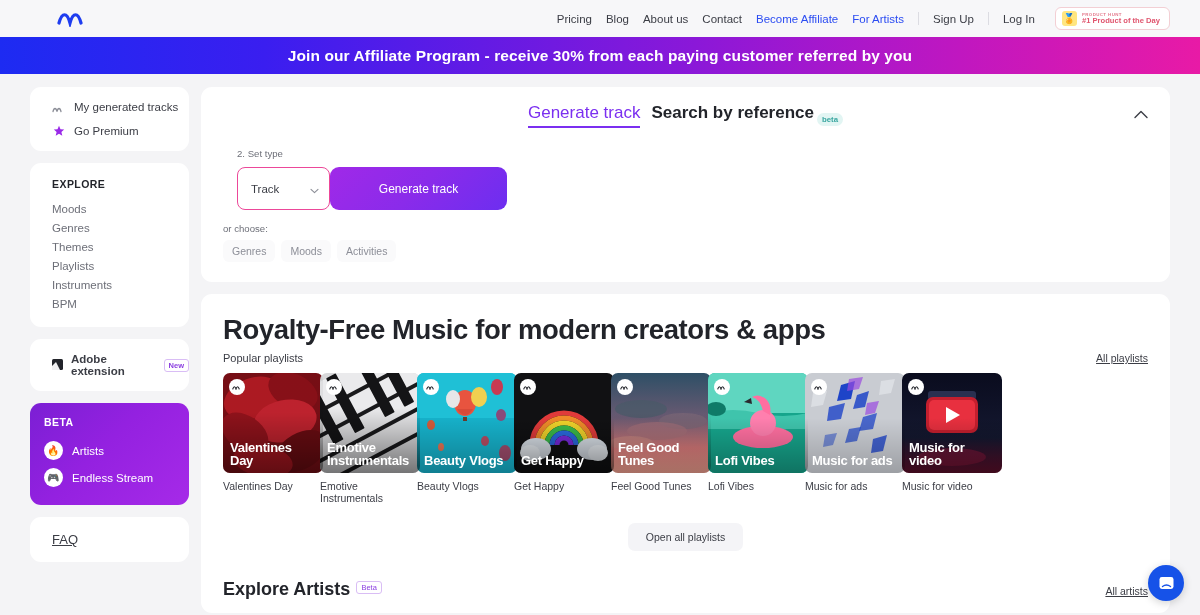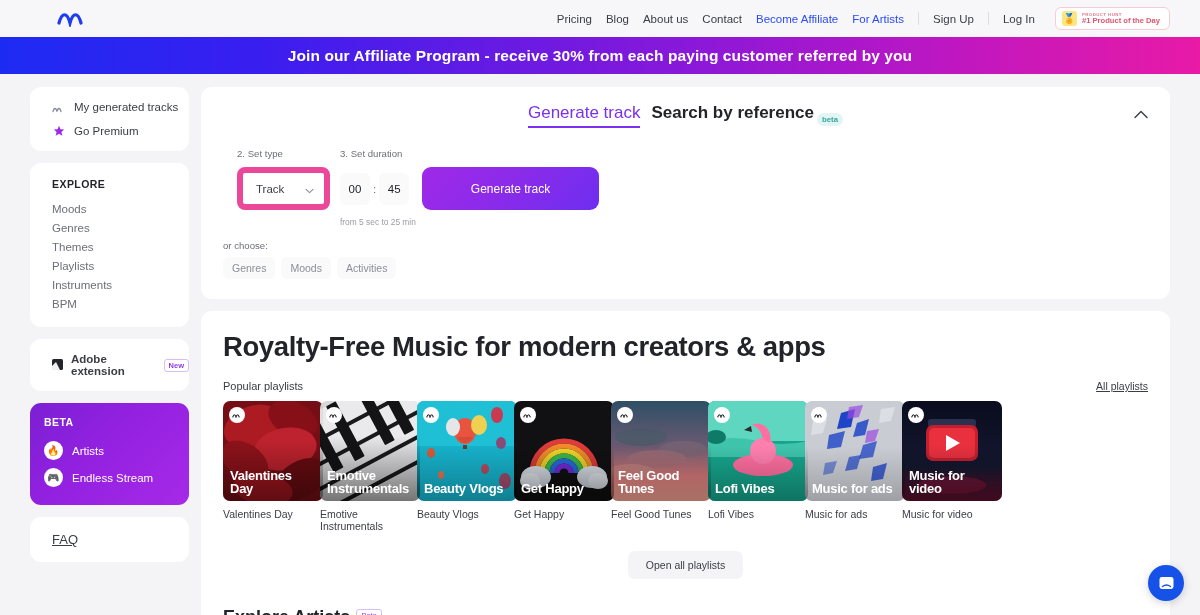--- a/index.html
+++ b/index.html
@@ -98,21 +98,21 @@
   .col-dur { width: 82px; margin-left: 10px; }
   .col-btn { width: 177px; }
   .step-lbl { font-size: 9.6px; color: #6d6f78; margin-bottom: 7px; height: 12px; }
   .prompt-box {
     height: 43px; background: #fafafb; border-radius: 8px;
     display: flex; align-items: center; padding: 0 10px 0 14px;
   }
   .prompt-box .ph { font-size: 11.5px; color: #8d8f98; flex: 1; }
   .scan-ico { width: 22px; height: 22px; display: flex; align-items: center; justify-content: center; }
   .select-box {
-    height: 43px; background: #fff; border: 6px solid #ec4899; border-radius: 8px;
+    height: 43px; background: #fff; border: 1px solid #ec4899; border-radius: 8px;
     display: flex; align-items: center; padding: 0 10px 0 13px;
   }
   .select-box .val { font-size: 11.5px; color: #3b3d45; flex: 1; }
   .dur-wrap { display: flex; align-items: center; gap: 3px; height: 43px; }
   .dur-in {
     width: 30px; height: 32px; background: #fafafb; border-radius: 6px;
     display: flex; align-items: center; justify-content: center;
     font-size: 11.5px; color: #22242a;
   }
   .dur-colon { font-size: 11.5px; color: #6d6f78; }
@@ -124,21 +124,21 @@
   }
   .or-choose { font-size: 9.6px; color: #6d6f78; margin: 13px 0 6px 0; }
   .chips { display: flex; gap: 6px; }
   .chip {
     font-size: 10.5px; color: #8d8f98; background: #fafafb;
     border-radius: 6px; padding: 5px 9px; cursor: pointer;
   }
 
   
   .content { padding: 20px 22px 0 22px; flex: 1; }
-  h1.head { font-size: 27.5px; font-weight: bold; letter-spacing: -.4px; color: #22242a; margin-bottom: 17px; }
+  h1.head { font-size: 27.5px; font-weight: bold; letter-spacing: -.4px; color: #22242a; margin-bottom: 6px; }
   .sec-bar { display: flex; align-items: baseline; justify-content: space-between; margin-bottom: 9px; }
   .sec-lbl { font-size: 11px; color: #3b3d45; }
   .sec-link { font-size: 10.5px; color: #3b3d45; text-decoration: underline; cursor: pointer; }
 
   .pl-grid { display: flex; gap: 9px; }
   .pl-item { width: 88px; }
   .pl-art {
     position: relative; width: 100px; height: 100px; border-radius: 7px; overflow: hidden;
   }
   .pl-badge {
@@ -294,29 +294,20 @@
             <div class="select-box">
               <span class="val">Track</span>
               <span>
                 <svg width="9" height="6" viewBox="0 0 9 6">
                     <path d="M1 1.3 L4.5 4.7 L8 1.3" fill="none" stroke="#8d8f98" stroke-width="1.1" stroke-linecap="round" stroke-linejoin="round"></path>
                   </svg>
               </span>
             </div>
           </div>
 
-          <div class="col-dur">
-            <div class="step-lbl">3. Set duration</div>
-            <div class="dur-wrap">
-              <div class="dur-in">00</div>
-              <div class="dur-colon">:</div>
-              <div class="dur-in">45</div>
-            </div>
-            <div class="dur-hint">from 5 sec to 25 min</div>
-          </div>
 
           <div class="col-btn">
             <div class="step-lbl"></div>
             <button class="gen-btn">Generate track</button>
           </div>
         </div>
 
         <div class="or-choose">or choose:</div>
         <div class="chips">
           <div class="chip">Genres</div>

